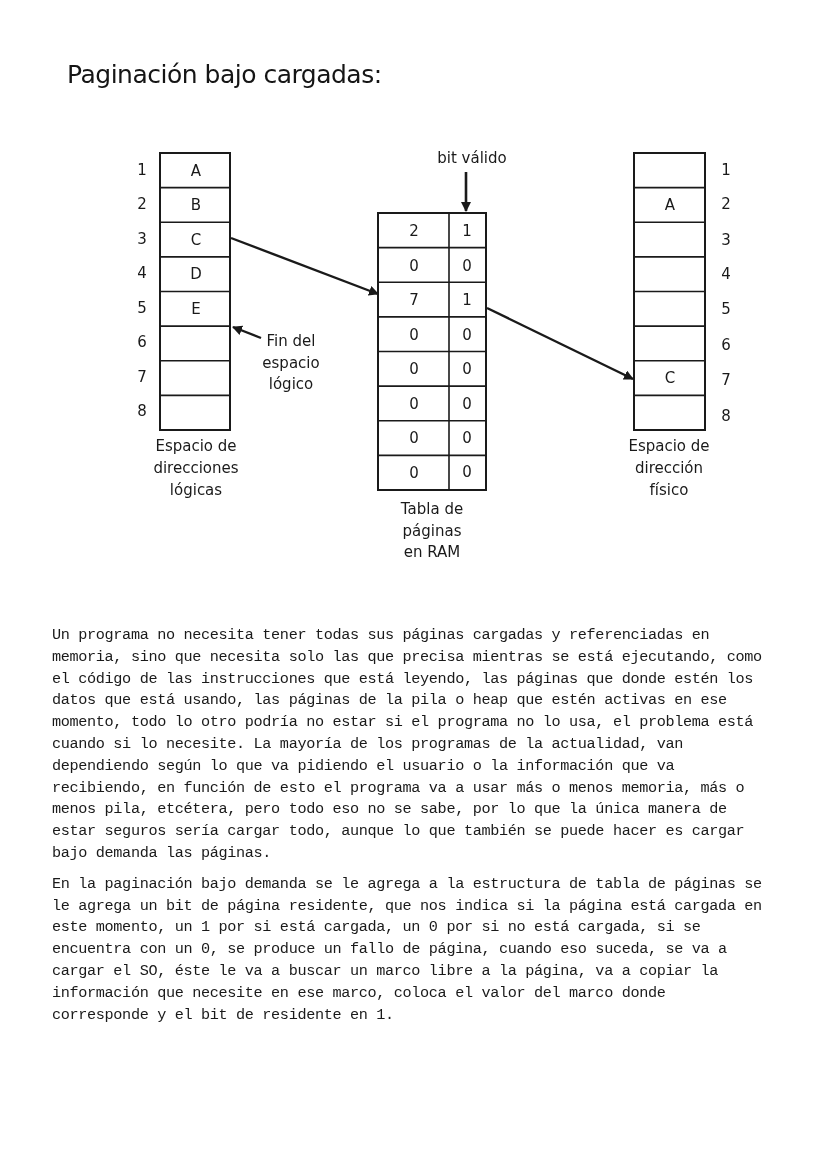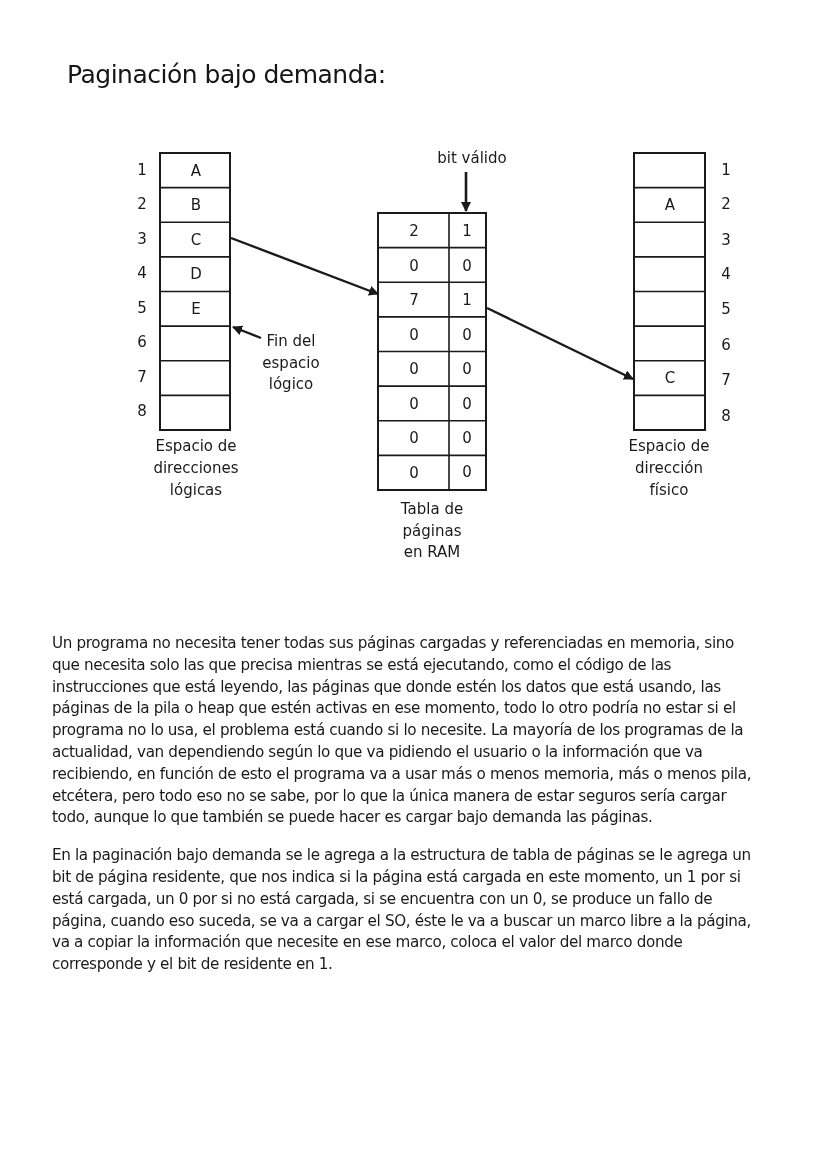--- a/index.html
+++ b/index.html
@@ -6,26 +6,26 @@
   body { width:828px; height:1171px; position:relative; overflow:hidden; color:#1a1a1a;
          font-family: "DejaVu Sans", sans-serif; }
   .title { position:absolute; left:67px; top:60px; font-size:25px; letter-spacing:-0.5px; color:#151515; }
   .diagram { position:absolute; left:0; top:0; width:828px; height:600px; }
   .diagram text { font-family: "DejaVu Sans", sans-serif; fill:#1a1a1a; }
   .cell-text { font-size:15px; }
   .idx-text { font-size:15px; }
   .label-text { font-size:15px; }
   .body { position:absolute; left:52px; top:617px; width:710px; font-size:15.2px; line-height:21.8px;
           letter-spacing:-0.35px; color:#1a1a1a; }
-  .body p { margin:16px 0 9px 0; }
+  .body p { margin:8px 0 9px 0;font-family:Liberation Mono, monospace; }
 </style>
 </head>
 <body>
 
-<div class="title">Paginación bajo demanda:</div>
+<div class="title">Paginación bajo cargadas:</div>
 
 <svg class="diagram" viewBox="0 0 828 600" width="828" height="600" xmlns="http://www.w3.org/2000/svg">
   <defs>
     <marker id="ah" markerWidth="10" markerHeight="10" refX="9" refY="5" orient="auto" markerUnits="userSpaceOnUse">
       <path d="M0,0 L10,5 L0,10 Z" fill="#1a1a1a"></path>
     </marker>
   </defs>
 
   <g>
     <rect x="160" y="153" width="70" height="277" fill="none" stroke="#1a1a1a" stroke-width="2"></rect>

